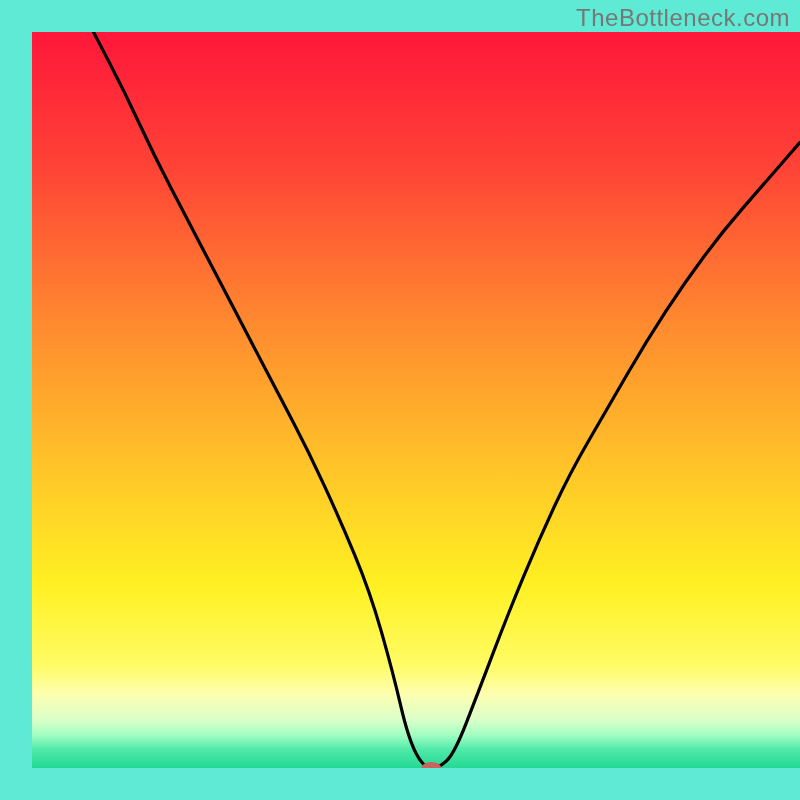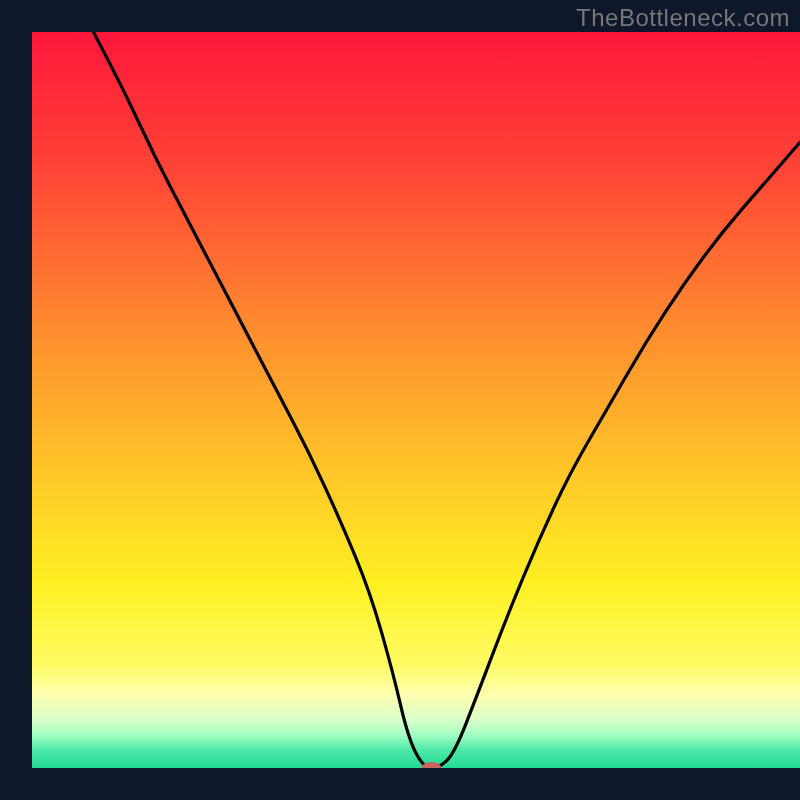--- a/index.html
+++ b/index.html
@@ -8,21 +8,21 @@
     width: 800px;
     height: 800px;
     overflow: hidden;
     font-family: Arial, Helvetica, sans-serif;
     background: #000;
   }
   .frame {
     position: relative;
     width: 800px;
     height: 800px;
-    background: #0f172a;
+    background: #5eead4;
   }
   .attribution {
     position: absolute;
     top: 4px;
     right: 10px;
     color: #777;
     font-size: 24px;
     letter-spacing: 0.5px;
     font-weight: 400;
     z-index: 5;

